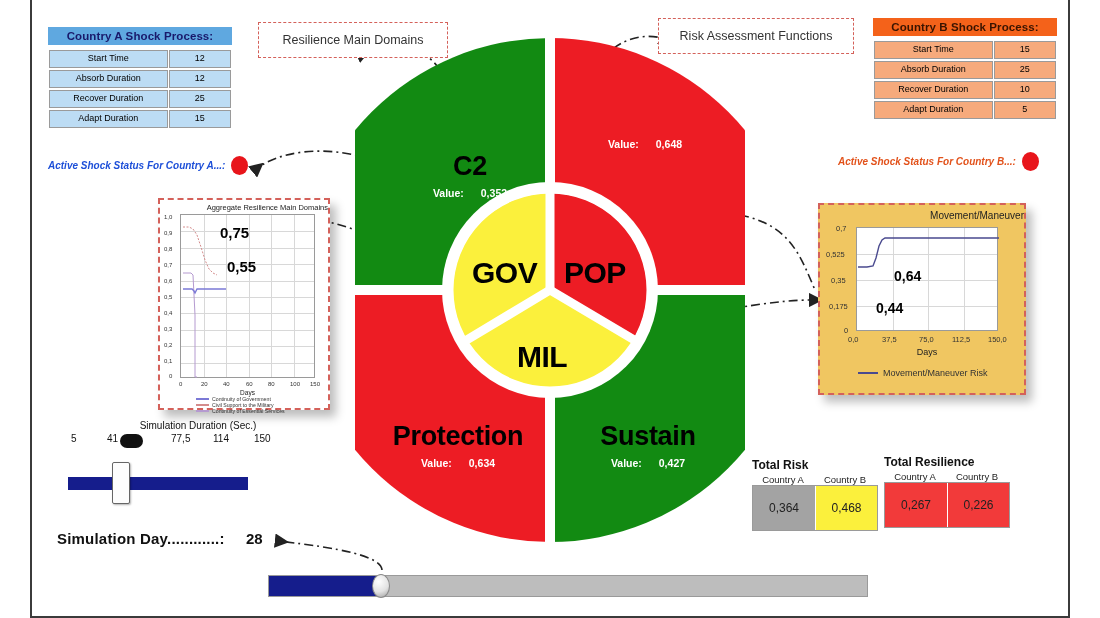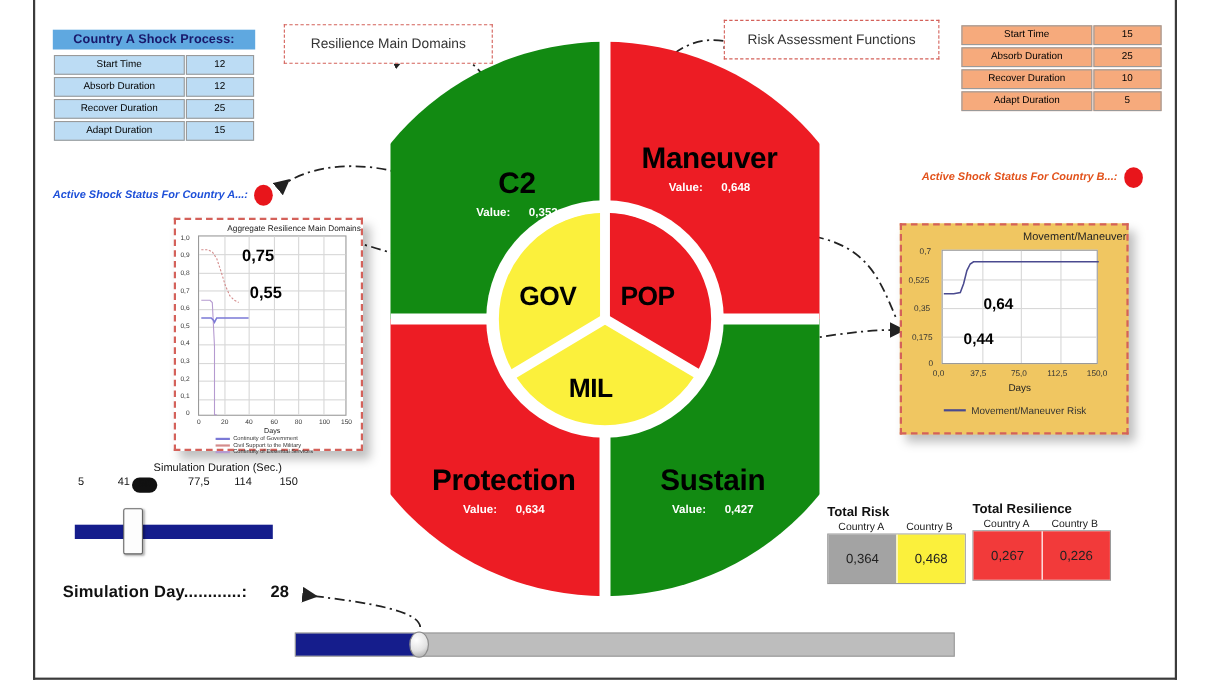--- a/index.html
+++ b/index.html
@@ -55,21 +55,21 @@
   #ring {
     position:absolute; left:0; top:0; width:390px; height:525px;
   }
   .ring-label {
     position:absolute; text-align:center; color:#000;
     font-weight:bold; pointer-events:none;
   }
   .ring-name { font-size:27px; line-height:1; letter-spacing:-.3px; }
   .ring-val  { font-size:10.5px; font-weight:bold; color:#fff; margin-top:7px; }
   .ring-val .vnum { margin-left:14px; }
-  .inner-name { position:absolute; font-size:24px; font-weight:bold; color:#000; letter-spacing:-.5px; }
+  .inner-name { position:absolute; font-size:30px; font-weight:bold; color:#000; letter-spacing:-.5px; }
 
   
   .chart-card { position:absolute; border:2px dashed #d4615a; }
   #chart-left  { left:158px; top:198px; width:172px; height:212px; background:#fff; box-shadow:6px 7px 9px rgba(0,0,0,.26); }
   #chart-right { left:818px; top:203px; width:208px; height:192px; background:#f0c661; box-shadow:6px 7px 9px rgba(0,0,0,.26); }
 
   .chart-title { text-align:right; font-size:7.5px; color:#222; padding-top:3px; }
   #chart-right .chart-title { font-size:10px; padding-top:5px; }
   .plot-area { position:absolute; background:#fff; border:1px solid #9a9a9a; }
   .gline { position:absolute; background:#d8d8d8; }
@@ -166,26 +166,27 @@
         <td class="v">25</td>
       </tr>
       <tr>
         <td class="k">Adapt Duration</td>
         <td class="v">15</td>
       </tr>
     </tbody>
       </table>
   </div>
 
-  <div class="status-row" id="status-a" style="left:48px; top:168px;">
+  <div class="status-row" id="status-a" style="left:48px; top:156px;">
     <span class="status-label">Active Shock Status For Country A...:</span>
     <span class="status-dot"></span>
   </div>
 
   <div class="shock-card" id="card-b" style="left:873px; top:18px;">
+    <div class="shock-title">Country B Shock Process:</div>
     <table class="shock-table">
       <tbody>
           <tr>
         <td class="k">Start Time</td>
         <td class="v">15</td>
       </tr>
       <tr>
         <td class="k">Absorb Duration</td>
         <td class="v">25</td>
       </tr>
@@ -251,21 +252,20 @@
 
     <div class="ring-label" style="left:30px; top:125px; width:170px;">
       <div class="ring-name">C2</div>
       <div class="ring-val">
         <span>Value:</span>
         <span class="vnum">0,352</span>
       </div>
     </div>
 
     <div class="ring-label" style="left:192px; top:103px; width:196px;">
-      <div class="ring-name">Maneuver</div>
       <div class="ring-val">
         <span>Value:</span>
         <span class="vnum">0,648</span>
       </div>
     </div>
 
     <div class="ring-label" style="left:8px; top:395px; width:190px;">
       <div class="ring-name">Protection</div>
       <div class="ring-val">
         <span>Value:</span>

